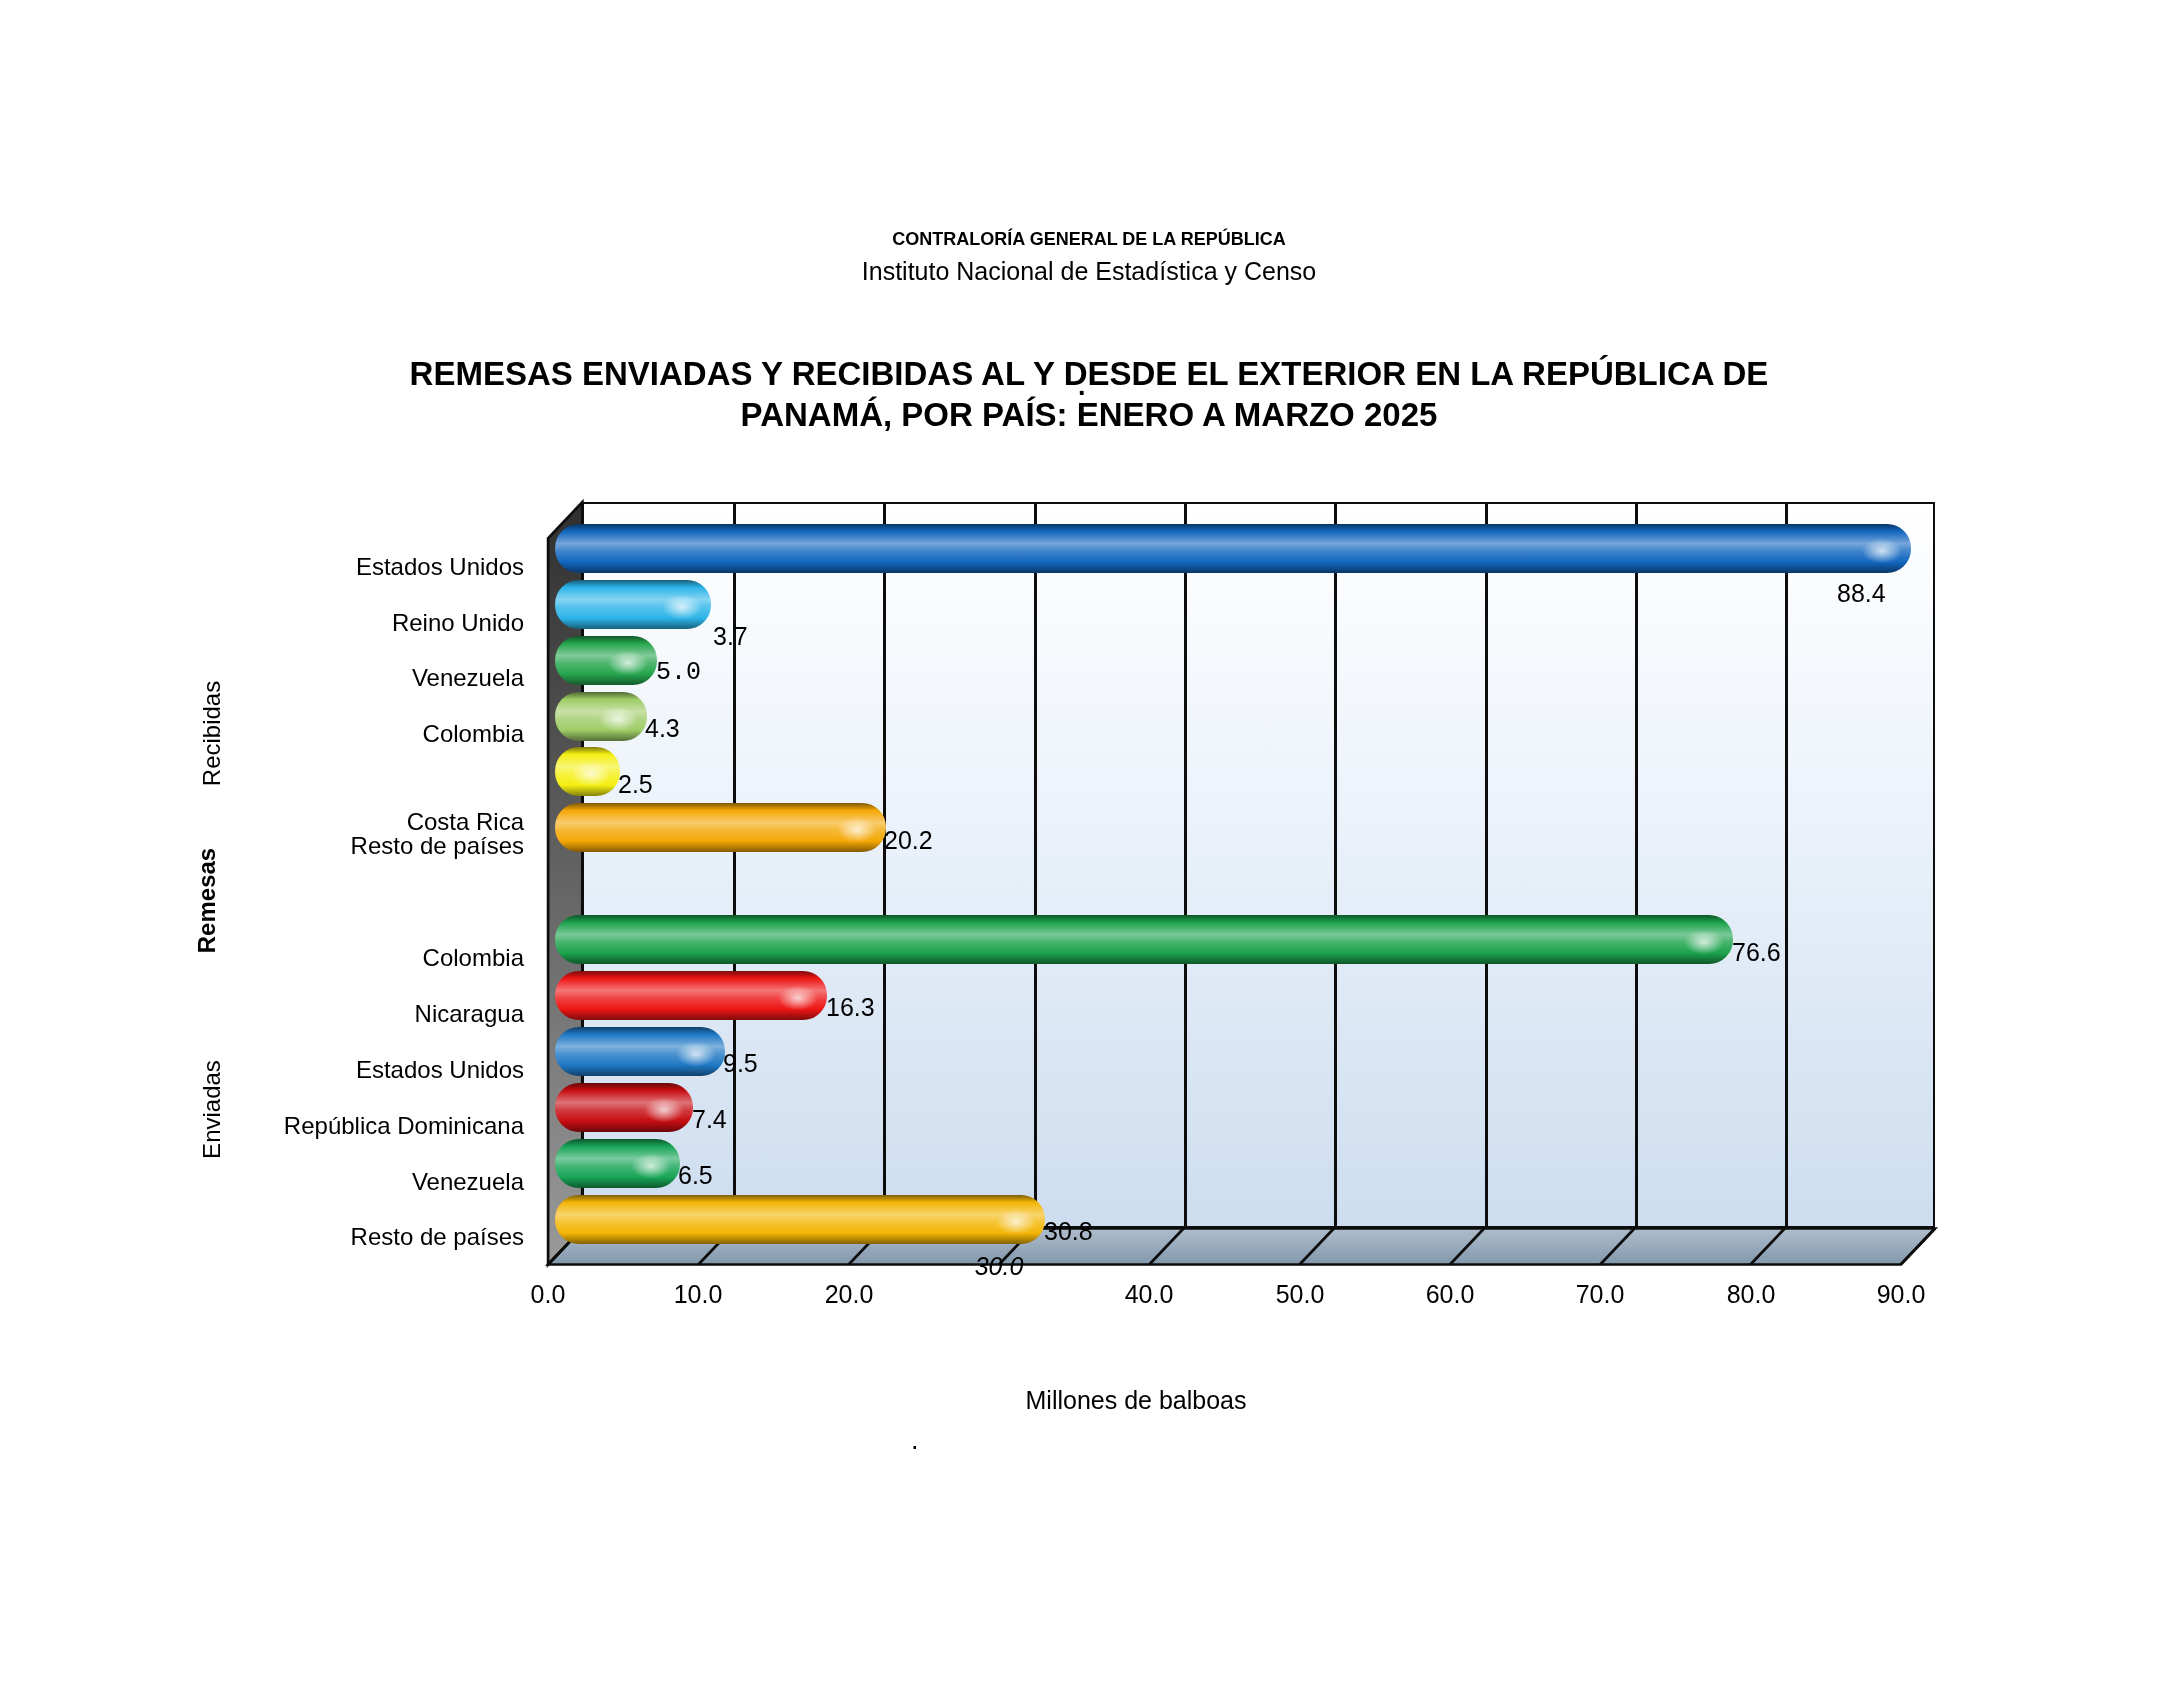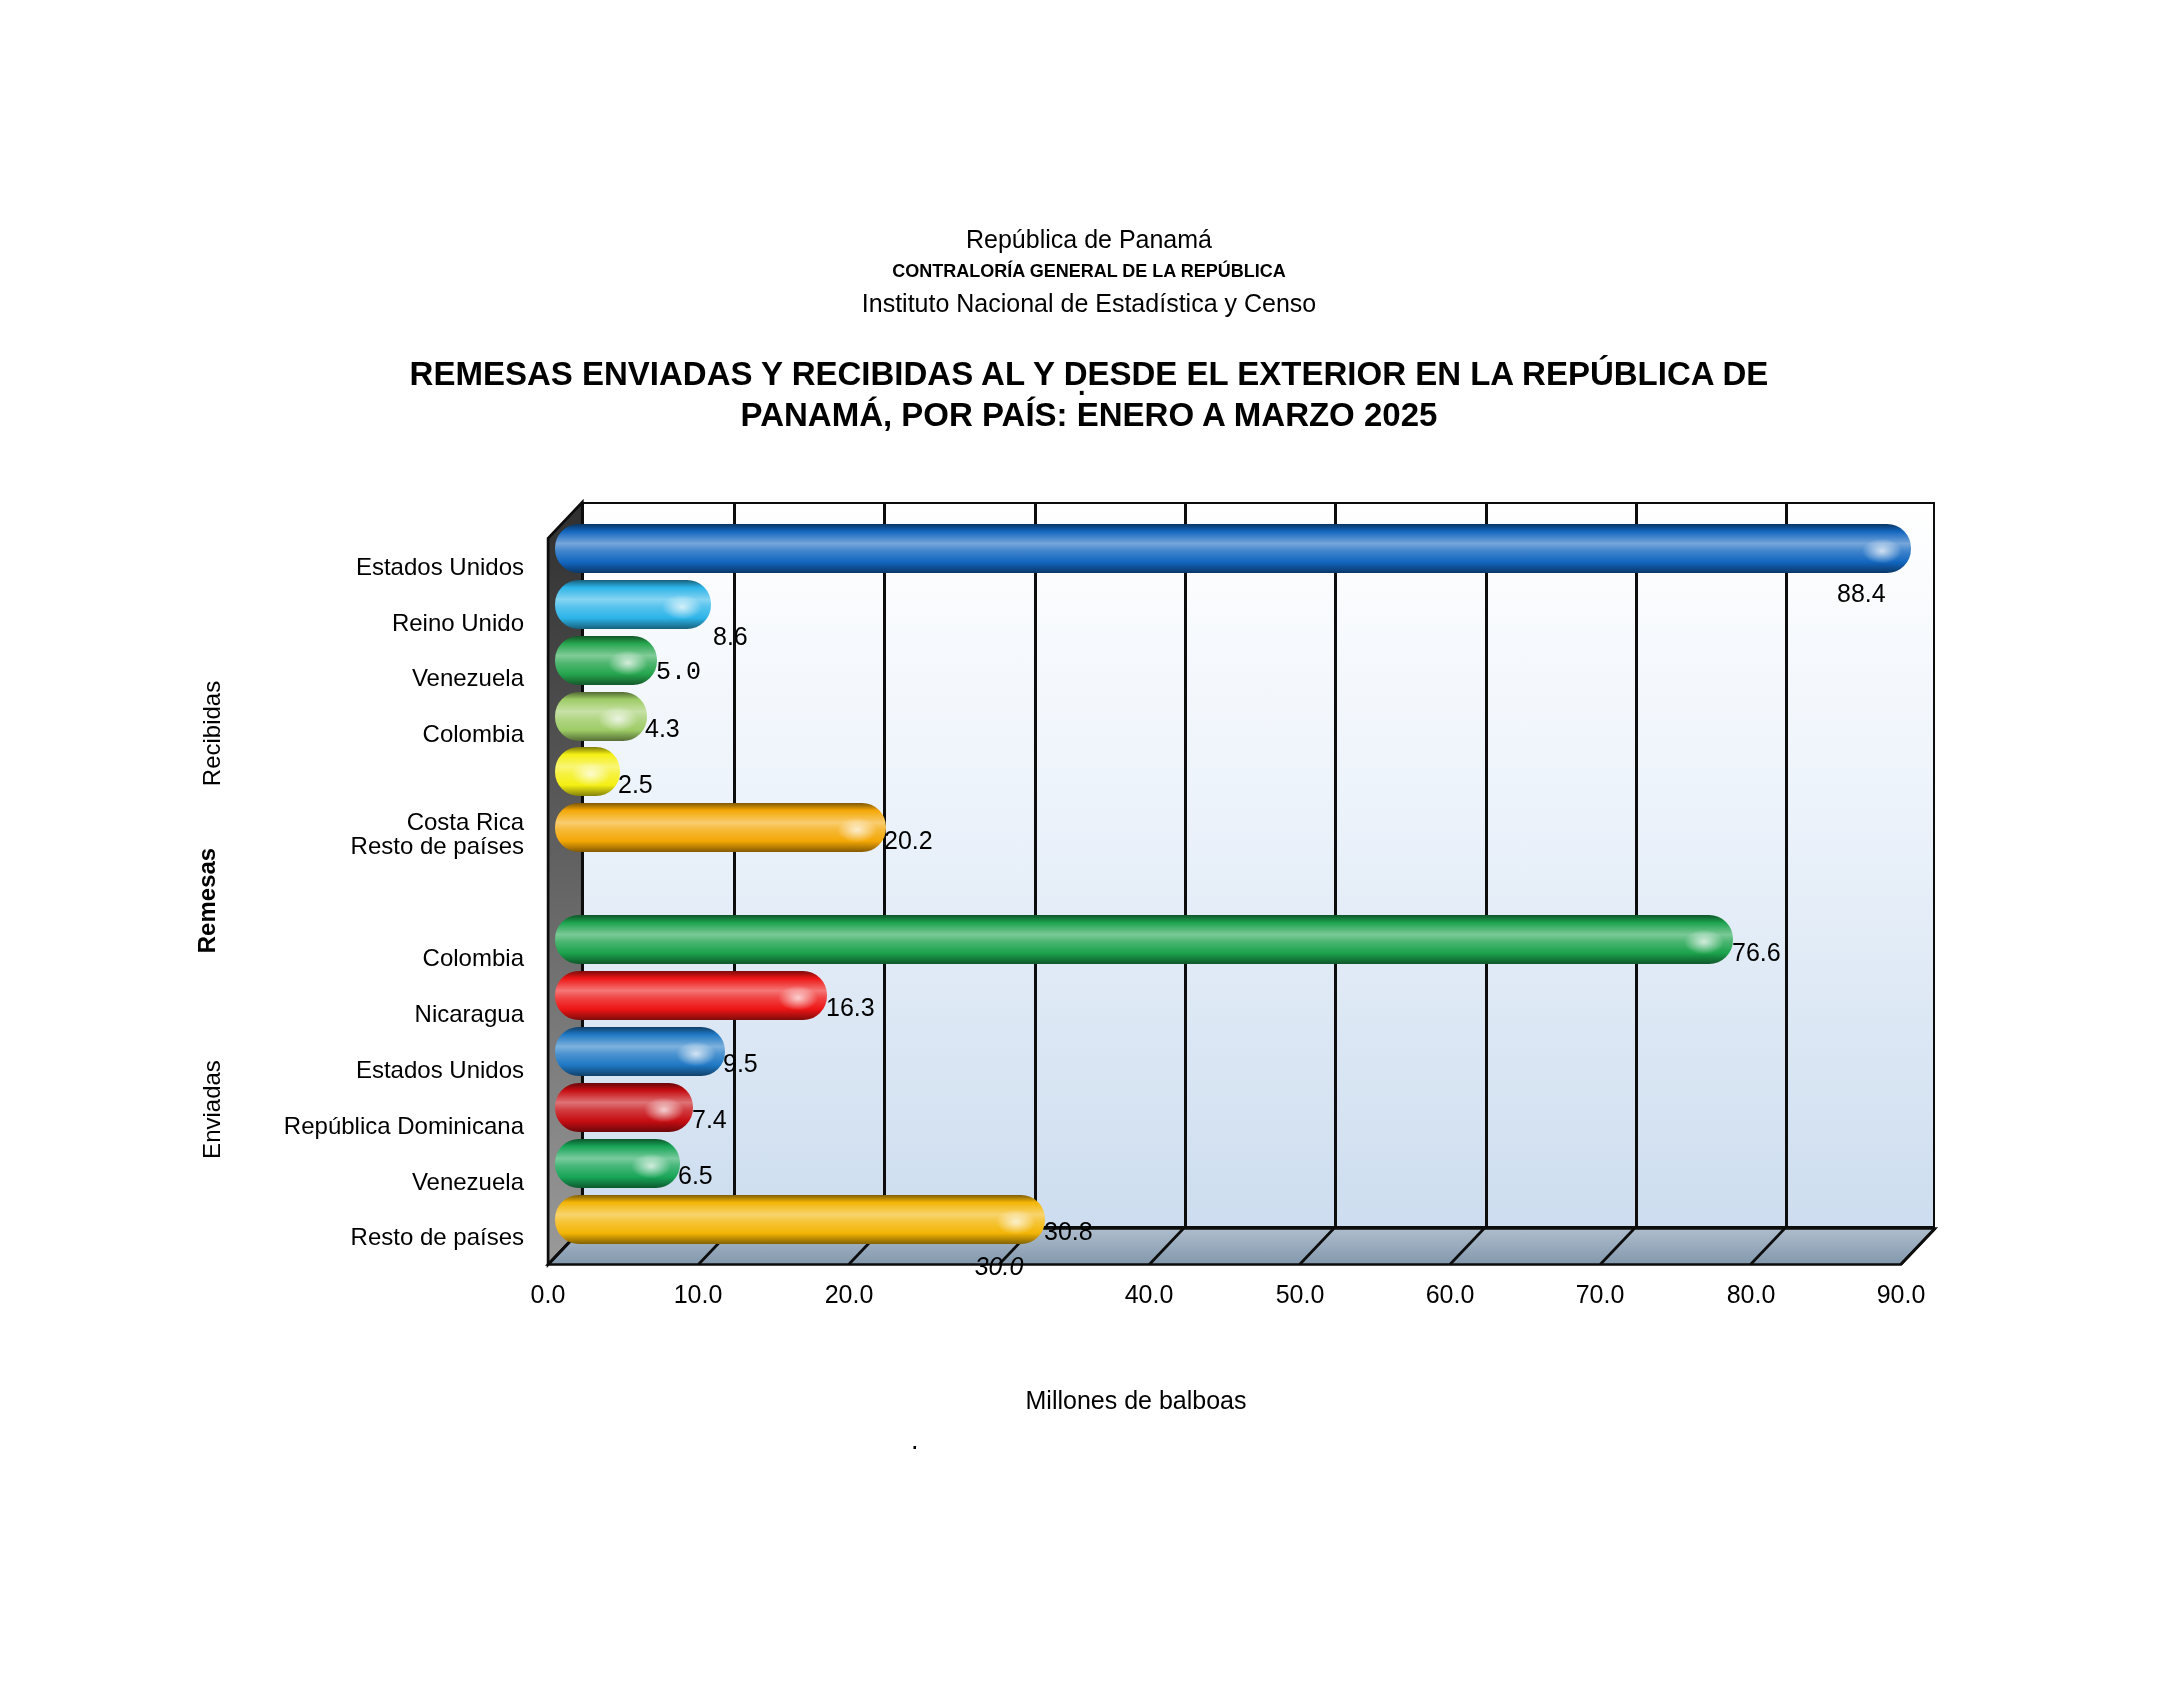--- a/index.html
+++ b/index.html
@@ -37,21 +37,20 @@
     font-size:24px;line-height:29px;transform:rotate(-90deg);z-index:6;white-space:nowrap;}
   .rot-bold{font-weight:bold;}
   .footer-dot{position:absolute;left:911px;top:1427px;font-size:27px;line-height:27px;}
 </style>
 </head>
 <body>
 
 <div class="page">
 
   <div class="hdr">
-    <div class="hdr-l1">República de Panamá</div>
     <div class="hdr-l2">CONTRALORÍA GENERAL DE LA REPÚBLICA</div>
     <div class="hdr-l3">Instituto Nacional de Estadística y Censo</div>
   </div>
 
   <div class="ttl">
     <div>REMESAS ENVIADAS Y RECIBIDAS AL Y DESDE EL EXTERIOR EN LA REPÚBLICA DE</div>
     <div>PANAMÁ, POR PAÍS: ENERO A MARZO 2025</div>
   </div>
 
   <span class="stray-dot" style="left:1078px;top:373px;">.</span>
@@ -104,21 +103,21 @@
 
 <div class="cat-label" style="top: 553px;">Estados Unidos</div>
     <div class="bar" style="left: 555px; top: 524px; width: 1356px; background: linear-gradient(rgb(9, 53, 99) 0%, rgb(18, 102, 191) 15%, rgb(118, 166, 218) 40%, rgb(65, 133, 204) 55%, rgb(18, 102, 191) 78%, rgb(10, 55, 103) 100%);">
       <div class="bar-gloss"></div>
     </div>
     <div class="val-label" style="left: 1837px; top: 580px;">88.4</div>
     <div class="cat-label" style="top: 609px;">Reino Unido</div>
     <div class="bar" style="left: 555px; top: 580px; width: 156px; background: linear-gradient(rgb(23, 94, 121) 0%, rgb(44, 180, 232) 15%, rgb(133, 212, 242) 40%, rgb(86, 195, 237) 55%, rgb(44, 180, 232) 78%, rgb(24, 97, 125) 100%);">
       <div class="bar-gloss"></div>
     </div>
-    <div class="val-label" style="left: 713px; top: 623px;">8.6</div>
+    <div class="val-label" style="left: 713px; top: 623px;">3.7</div>
     <div class="cat-label" style="top: 664px;">Venezuela</div>
     <div class="bar" style="left: 555px; top: 636px; width: 102px; background: linear-gradient(rgb(19, 86, 40) 0%, rgb(37, 165, 77) 15%, rgb(129, 203, 152) 40%, rgb(81, 183, 113) 55%, rgb(37, 165, 77) 78%, rgb(20, 89, 42) 100%);">
       <div class="bar-gloss"></div>
     </div>
     <div class="val-label" style="left: 656px; top: 659px; font-family: Liberation Mono, monospace;">5.0</div>
     <div class="cat-label" style="top: 720px;">Colombia</div>
     <div class="bar" style="left: 555px; top: 692px; width: 92px; background: linear-gradient(rgb(82, 106, 53) 0%, rgb(158, 204, 102) 15%, rgb(199, 225, 166) 40%, rgb(177, 214, 133) 55%, rgb(158, 204, 102) 78%, rgb(85, 110, 55) 100%);">
       <div class="bar-gloss"></div>
     </div>
     <div class="val-label" style="left: 645px; top: 715px;">4.3</div>

